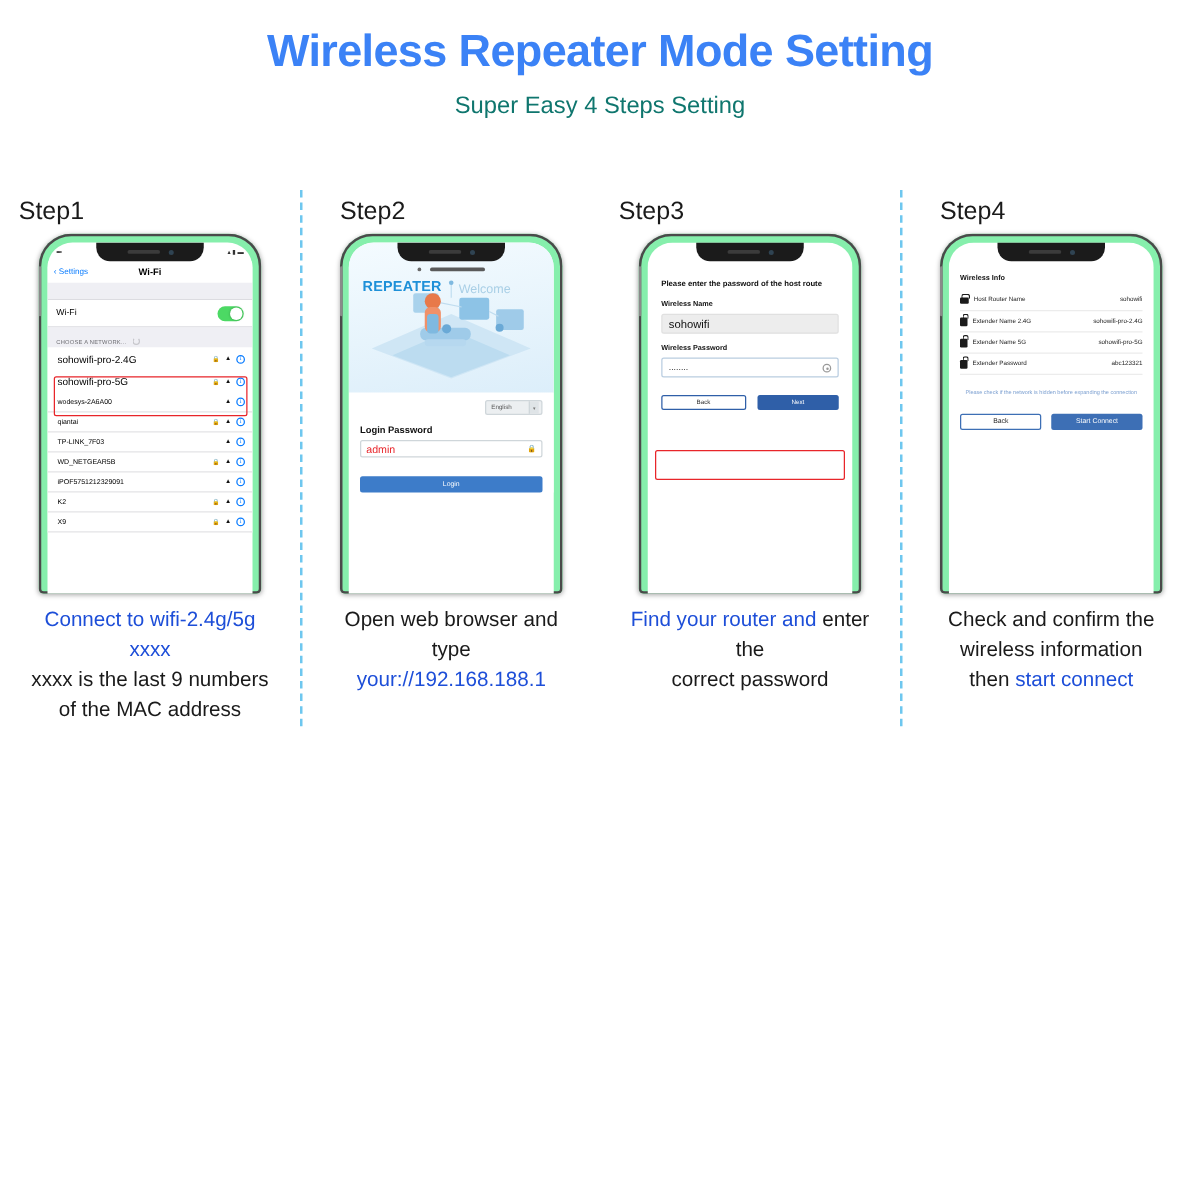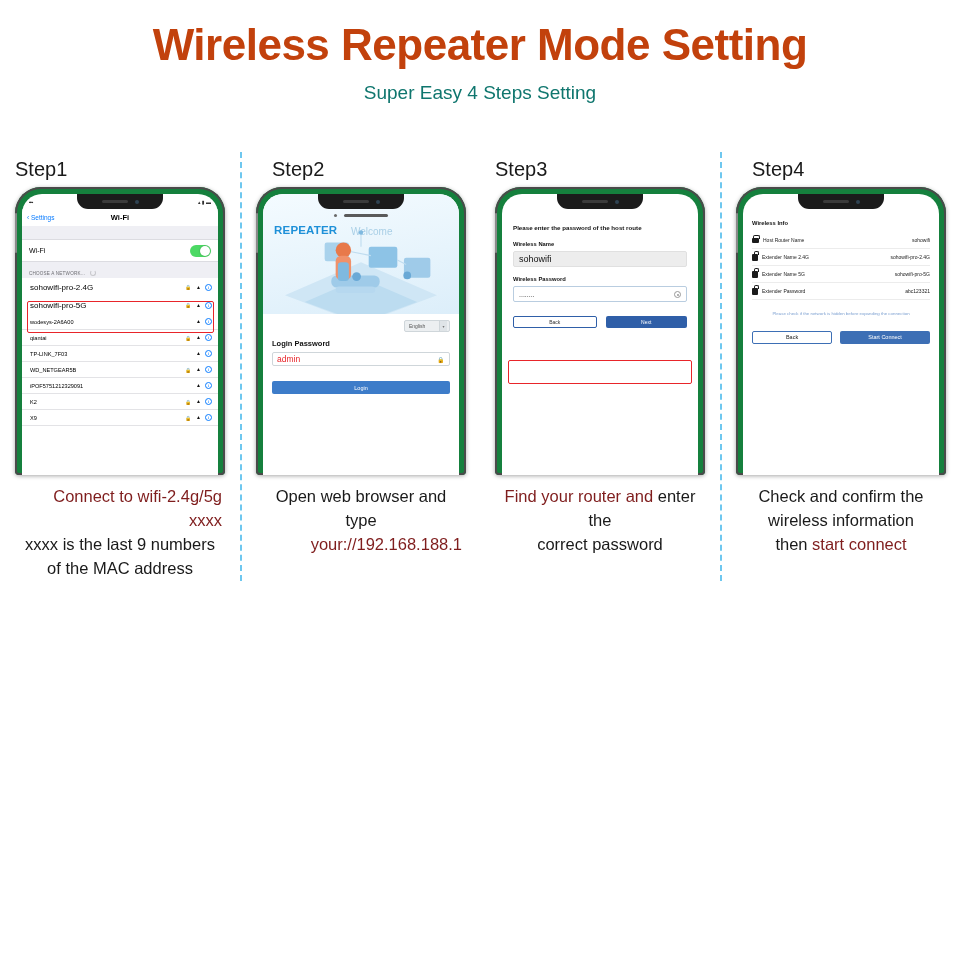--- a/index.html
+++ b/index.html
@@ -7,21 +7,21 @@
     width: 960px; height: 960px;
     background: #ffffff;
     font-family: "Liberation Sans", sans-serif;
     overflow: hidden;
   }
   #page { position: relative; width: 960px; height: 960px; background: #fff; }
 
   
   .hdr { text-align: center; padding-top: 22px; }
   .hdr-title {
-    font-size: 44px; font-weight: bold; color: #c2410c;
+    font-size: 36px; font-weight: bold; color: #3b82f6;
     letter-spacing: -0.5px; line-height: 1.05;
   }
   .hdr-sub {
     font-size: 19px; color: #0f766e; margin-top: 14px; font-weight: 400;
   }
 
   
   .grid {
     position: absolute; top: 152px; left: 0; width: 960px; height: 808px;
     display: grid; grid-template-columns: 1fr 1fr 1fr 1fr; grid-template-rows: 1fr 1fr;
@@ -31,22 +31,22 @@
 
   .step-label {
     font-size: 20px; color: #1a1a1a; margin-left: 15px; margin-top: 6px;
     display: block; font-weight: 400;
   }
   .cell-r .step-label { margin-left: 30px; }
 
   
   .phone-wrap { display:flex; justify-content:center; margin-top: 6px; }
   .phone {
-    position: relative; width: 210px; height: 288px;
-    background: #15803d;
+    position: relative; width: 178px; height: 288px;
+    background: #86efac;
     border-radius: 26px 26px 4px 4px;
     padding: 7px 7px 0 7px;
     box-shadow: inset 0 0 0 2px #4a4a4a, 0 1px 4px rgba(0,0,0,.35);
     overflow: hidden;
   }
   .phone::before { 
     content:""; position:absolute; left:0; top:26px; width:2px; height:40px;
     background:#8a8a8a; border-radius:2px;
   }
   .screen {
@@ -232,21 +232,21 @@
   .btn-s4 {
     flex:1.15; height:13px; background:#3d6fb5; border-radius:2px; color:#fff;
     font-size:5.5px; display:flex; align-items:center; justify-content:center;
   }
 
   
   .caption {
     text-align:center; margin-top: 10px; line-height: 1.45;
     font-size: 16.5px; color:#1a1a1a; padding: 0 18px;
   }
-  .cap-red { color:#7f1d1d;text-align:right; }
+  .cap-red { color:#1d4ed8; }
   .cap-l1 { display:block; }
   .cap-l2 { display:block; }
 </style>
 </head>
 <body>
 
 <div id="page">
 
   <div class="hdr">
     <div class="hdr-title">Wireless Repeater Mode Setting</div>

